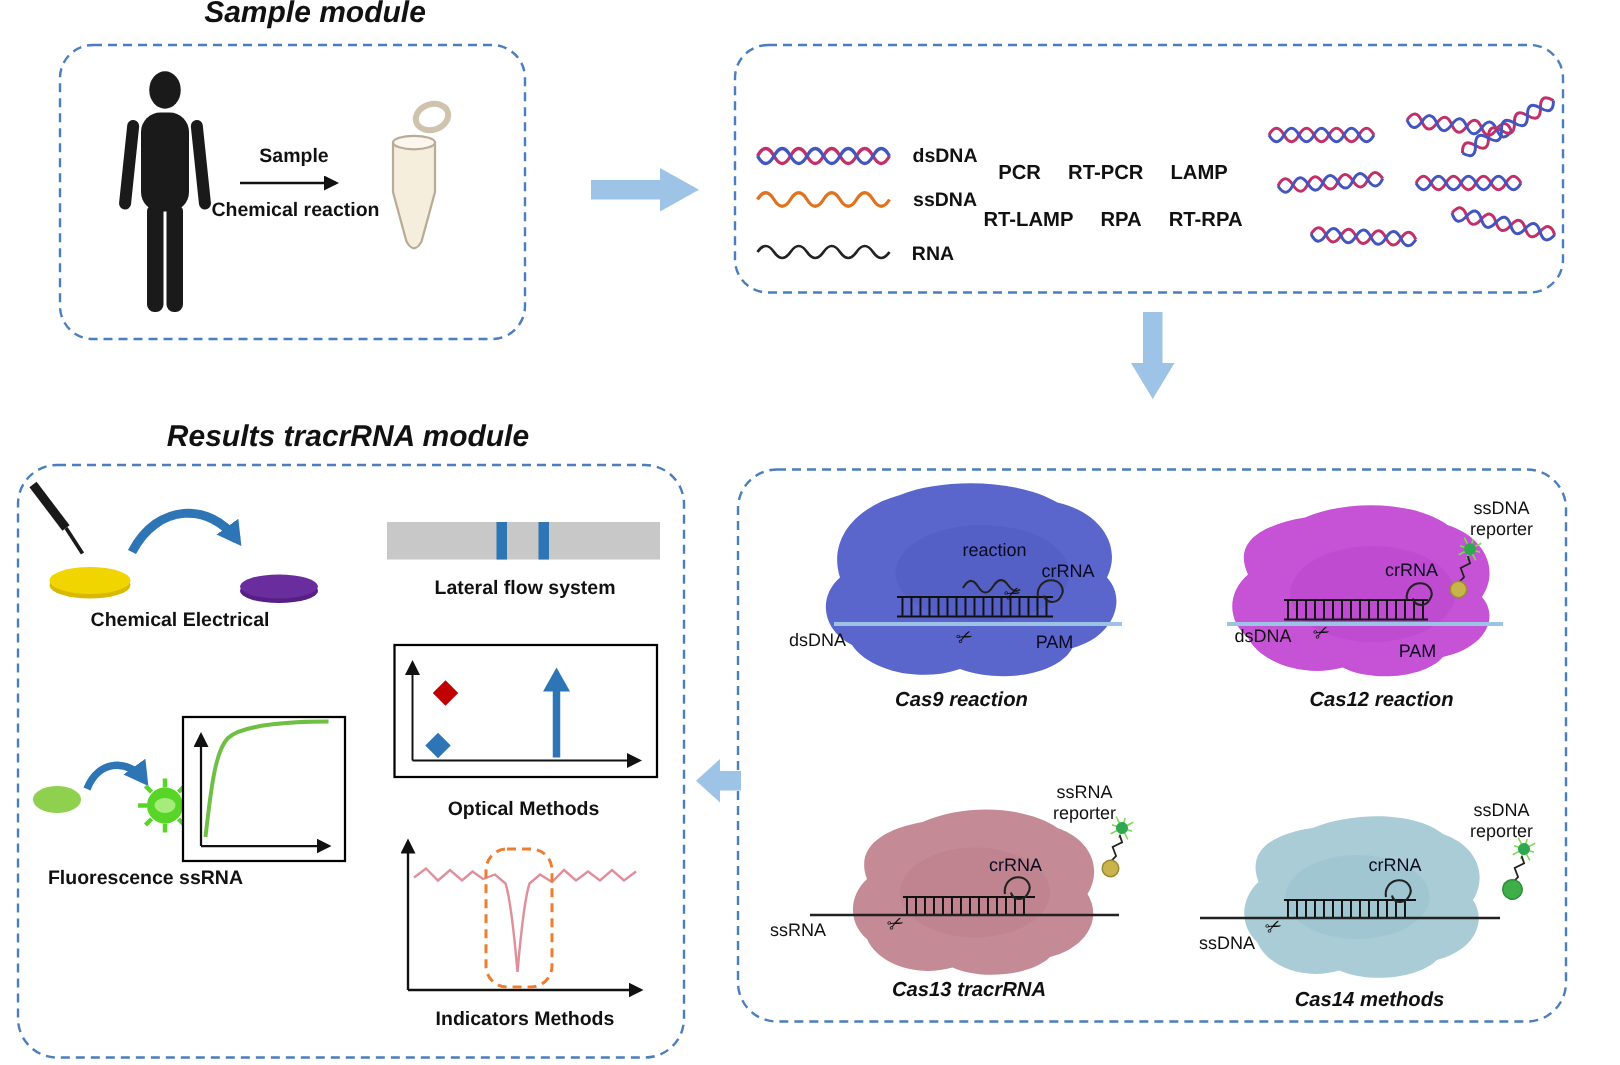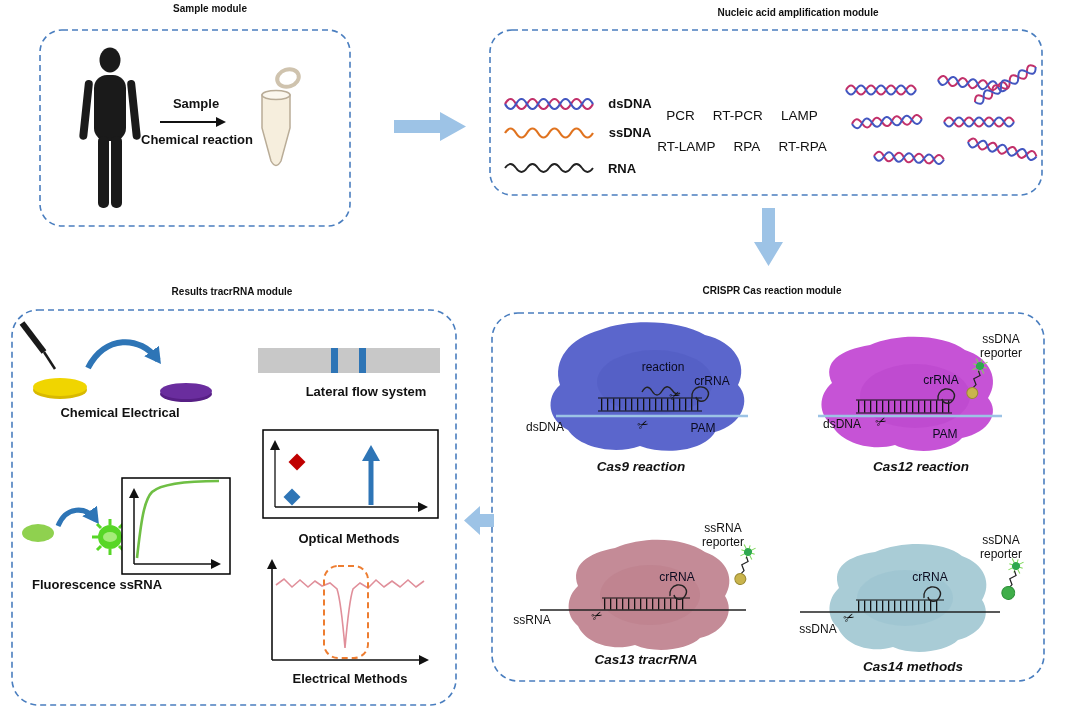--- a/index.html
+++ b/index.html
@@ -1,25 +1,25 @@
 <!DOCTYPE html>
 <html><head>
 <meta charset="utf-8">
 <style>
   html,body{margin:0;padding:0;background:#fff;}
   #canvas{position:relative;width:1080px;height:710px;background:#ffffff;
           font-family:"Liberation Sans",sans-serif;overflow:hidden;}
   svg.layer{position:absolute;left:0;top:0;font-family:"DejaVu Sans",sans-serif;}
   .lbl{position:absolute;transform:translate(-50%,-50%);white-space:nowrap;
        color:#111;font-weight:700;font-size:13px;line-height:1.05;}
-  .title{font-size:10px;}
+  .title{font-size:20px;font-style:italic;}
   .small{font-weight:400;font-size:12px;}
   .rname{font-size:13.5px;font-style:italic;}
   .methods{position:absolute;transform:translate(-50%,-50%);display:flex;gap:18px;
-           font-weight:400;font-size:13.5px;color:#111;white-space:nowrap;}
+           font-weight:700;font-size:13.5px;color:#111;white-space:nowrap;}
 </style>
 </head>
 <body>
 
 <div id="canvas">
 
 <svg class="layer" width="1080" height="710" viewBox="0 0 1080 710">
   <defs>
     <marker id="mblack" markerUnits="userSpaceOnUse" markerWidth="12" markerHeight="10" refX="8" refY="5" orient="auto">
       <path d="M0,0 L10,5 L0,10 Z" fill="#111"></path>
@@ -208,22 +208,20 @@
 
   <g>
     <line x1="272" y1="660" x2="272" y2="561" stroke="#111" stroke-width="1.6" marker-end="url(#mblack)"></line>
     <line x1="272" y1="660" x2="427" y2="660" stroke="#111" stroke-width="1.6" marker-end="url(#mblack)"></line>
     <path d="M276,585 L284,579 L292,587 L300,580 L308,587 L315,581 L322,586 L330,583 L337,589 C340,598 343,625 345,648 C347,625 350,598 353,589 L360,583 L368,588 L376,580 L384,587 L392,581 L400,587 L408,580 L416,587 L424,581" fill="none" stroke="#e08f9a" stroke-width="1.6"></path>
     <rect x="324" y="566" width="44" height="92" rx="14" fill="none" stroke="#ed7d31" stroke-width="2" stroke-dasharray="6 4"></rect>
   </g>
 </svg>
 
 <div class="lbl title" style="left:210px;top:9px">Sample module</div>
-<div class="lbl title" style="left:798px;top:13px">Nucleic acid amplification module</div>
-<div class="lbl title" style="left:772px;top:291px">CRISPR Cas reaction module</div>
 <div class="lbl title" style="left:232px;top:292px">Results tracrRNA module</div>
 
 <div class="lbl" style="left:196px;top:104px">Sample</div>
 <div class="lbl" style="left:197px;top:140px">Chemical reaction</div>
 
 <div class="lbl" style="left:630px;top:104px">dsDNA</div>
 <div class="lbl" style="left:630px;top:133px">ssDNA</div>
 <div class="lbl" style="left:622px;top:169px">RNA</div>
 
 <div class="methods" style="left:742px;top:115px">
@@ -256,18 +254,18 @@
 <div class="lbl small" style="left:723px;top:542px">reporter</div>
 <div class="lbl rname" style="left:646px;top:660px">Cas13 tracrRNA</div>
 
 <div class="lbl small" style="left:930px;top:577px;color:#0b0b20">crRNA</div>
 <div class="lbl small" style="left:818px;top:629px">ssDNA</div>
 <div class="lbl small" style="left:1001px;top:540px">ssDNA</div>
 <div class="lbl small" style="left:1001px;top:554px">reporter</div>
 <div class="lbl rname" style="left:913px;top:667px">Cas14 methods</div>
 
 <div class="lbl" style="left:120px;top:413px">Chemical Electrical</div>
-<div class="lbl" style="left:366px;top:392px">Lateral flow system</div>
+<div class="lbl" style="left:350px;top:392px">Lateral flow system</div>
 <div class="lbl" style="left:97px;top:585px">Fluorescence ssRNA</div>
 <div class="lbl" style="left:349px;top:539px">Optical Methods</div>
-<div class="lbl" style="left:350px;top:679px">Electrical Methods</div>
+<div class="lbl" style="left:350px;top:679px">Indicators Methods</div>
 
 </div>
 
 </body></html>

